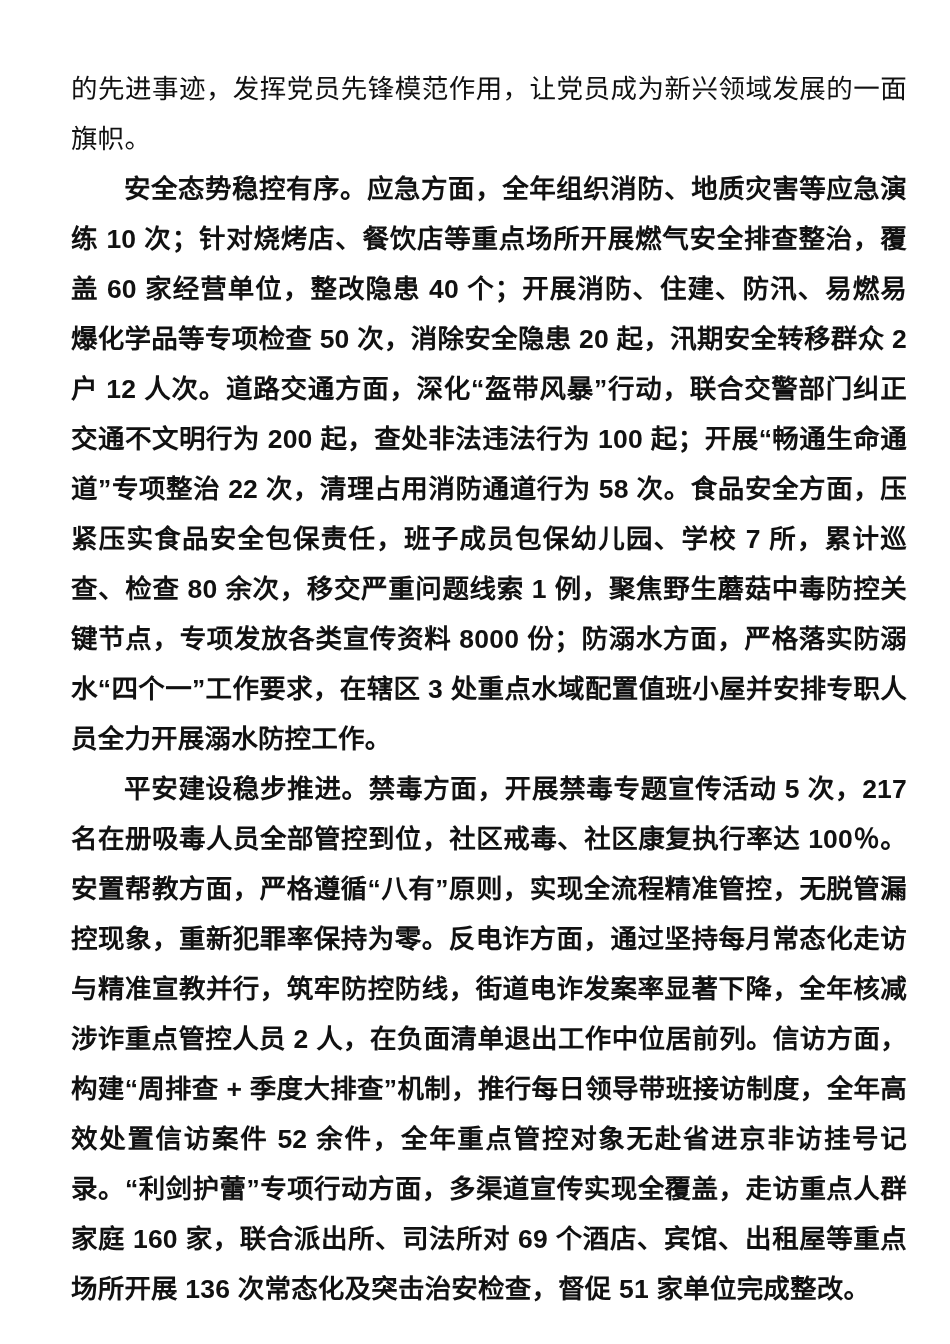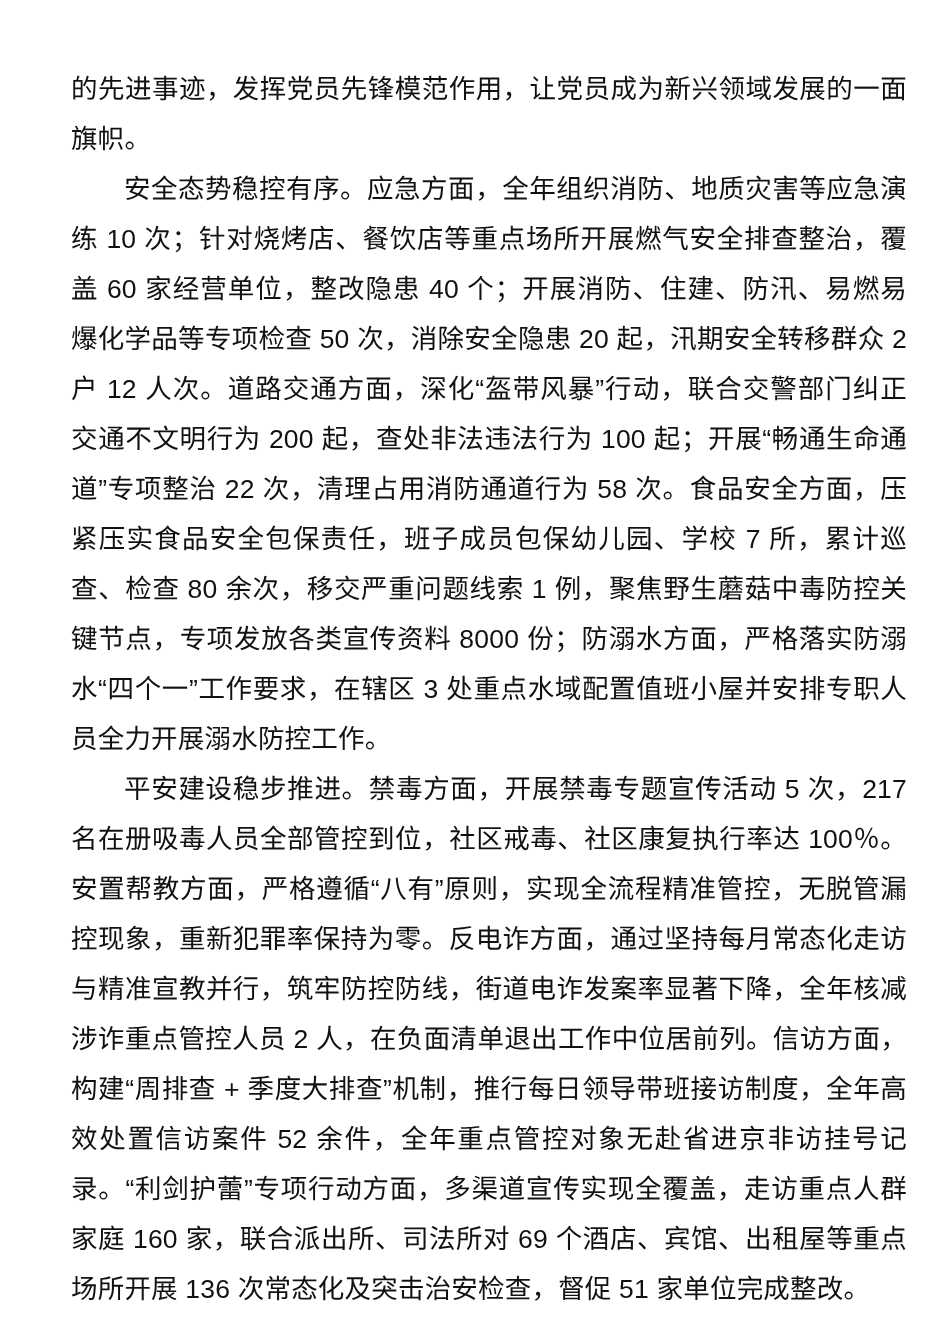--- a/index.html
+++ b/index.html
@@ -41,20 +41,21 @@
     text-align: justify;
     text-justify: inter-ideograph;
     word-break: break-all;
     color: #111111;
     font-weight: 400;
     -webkit-font-smoothing: antialiased;
   }
 
   .para.indent {
     text-indent: 2em;
+    font-weight: bold;
   }
 
   .para + .para {
     margin-top: 0;
   }
 </style>
 </head>
 <body>
 
 <div class="page">

